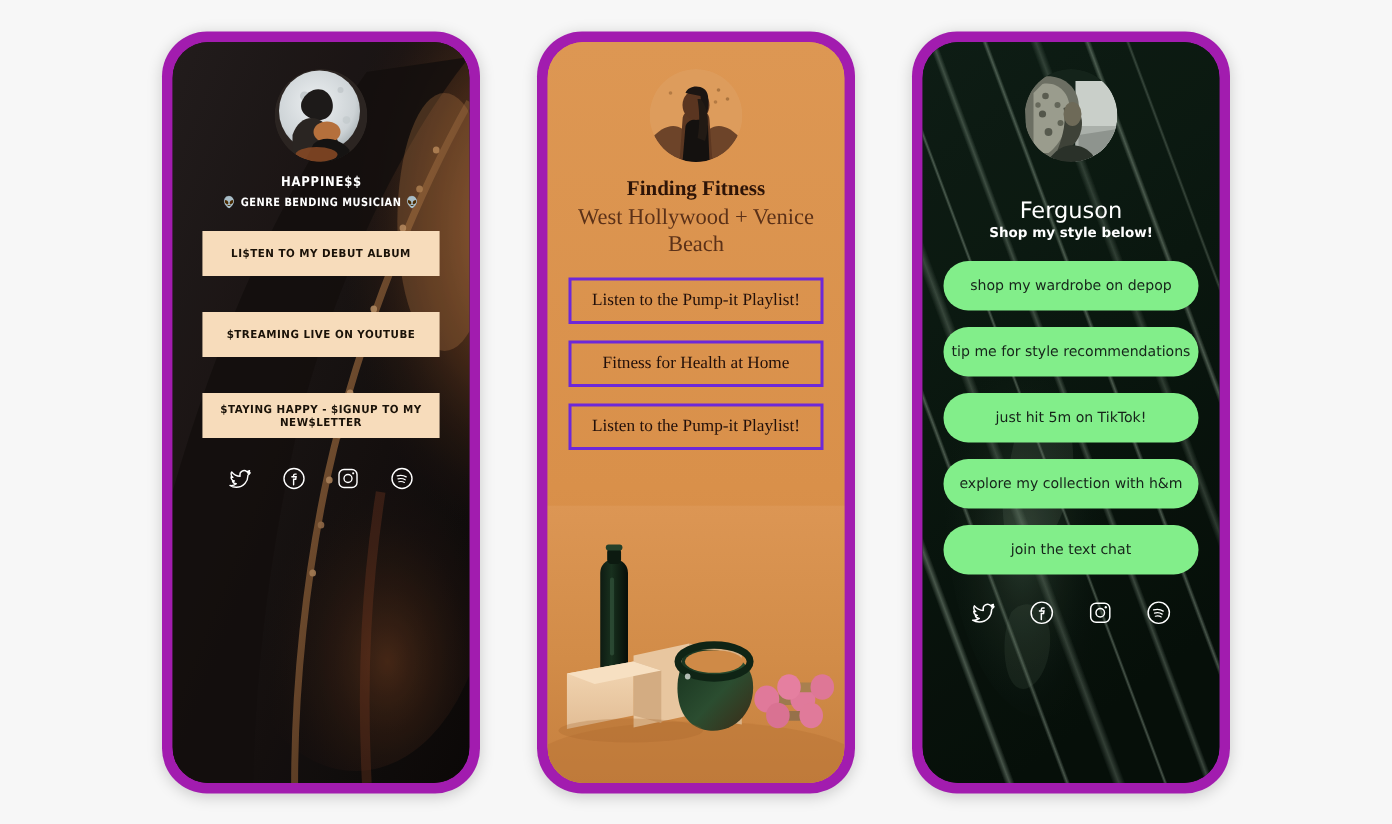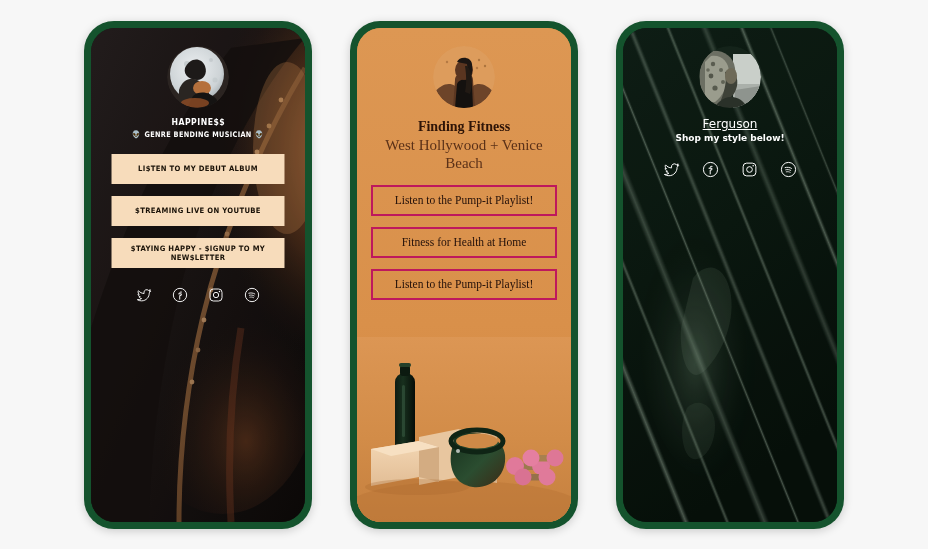--- a/index.html
+++ b/index.html
@@ -15,24 +15,24 @@
     display: flex;
     align-items: center;
     justify-content: center;
     gap: 38px;
     background: #f7f7f7;
   }
 
   
   .phone {
     position: relative;
-    width: 228px;
+    width: 212px;
     height: 508px;
     border-radius: 30px;
-    background: #14532d;
+    background: #a21caf;
     padding: 7px;
     box-shadow: 0 2px 10px rgba(0,0,0,0.18);
     flex: 0 0 auto;
   }
   .screen {
     position: relative;
     width: 100%; height: 100%;
     border-radius: 24px;
     overflow: hidden;
   }
@@ -95,21 +95,21 @@
   .p1 .profile-sub {
     color: #ffffff;
     font-family: "DejaVu Sans", sans-serif;
     font-weight: 700;
     font-size: 7.6px;
     letter-spacing: 0.4px;
     transform: scaleX(0.86);
     display: flex; align-items: center; justify-content: center; gap: 4px;
   }
   .p1 .alien { font-size: 7.5px; filter: saturate(1.4); }
-  .p1 .links { margin-top: 15px; gap: 12px; }
+  .p1 .links { margin-top: 15px; gap: 24px; }
   .p1 .link-btn {
     height: 30px;
     background: #f7dcbb;
     color: #1a1208;
     border-radius: 0;
     font-family: "DejaVu Sans", sans-serif;
     font-weight: 700;
     font-size: 7.4px;
     letter-spacing: 0.35px;
     transform: scaleX(0.93);
@@ -129,43 +129,42 @@
     color: #5b3118;
     font-family: "Liberation Serif", serif;
     font-weight: 400;
     font-size: 15px;
     margin-top: 1px;
   }
   .p2 .links { margin-top: 13px; gap: 11px; }
   .p2 .link-btn {
     height: 31px;
     background: transparent;
-    border: 2px solid #be185d;
+    border: 2px solid #6d28d9;
     color: #23100a;
     font-family: "Liberation Serif", serif;
     font-weight: 400;
     font-size: 11.5px;
   }
   .p2 .hero {
     position: absolute;
     left: 0; right: 0; bottom: 0;
     height: 185px;
     z-index: 1;
   }
   .p2 .hero svg { display: block; width: 100%; height: 100%; }
 
   
   .p3 .screen { background: #0d1a10; }
   .p3 .profile-name {
     color: #ffffff;
     font-family: "DejaVu Sans", sans-serif;
     font-weight: 400;
-    font-size: 12px;
-    margin-top: 10px;
-    text-decoration: underline;
+    font-size: 15px;
+    margin-top: 24px;
   }
   .p3 .profile-sub {
     color: #ffffff;
     font-family: "DejaVu Sans", sans-serif;
     font-weight: 700;
     font-size: 9px;
     margin-top: 2px;
   }
   .p3 .links { margin-top: 12px; gap: 11px; }
   .p3 .link-btn {
@@ -474,20 +473,27 @@
               </g>
               <path d="M26,26 C34,22 40,30 38,40 C36,50 28,56 22,54 C26,44 28,34 26,26 Z" fill="#3e4238"></path>
               <ellipse cx="32" cy="30" rx="6" ry="8" fill="#6e6a58"></ellipse>
               <path d="M20,56 C28,48 40,50 46,58 L46,62 L14,62 Z" fill="#2a3129"></path>
             </g>
           </svg>
         </div>
         <div class="profile-name">Ferguson</div>
         <div class="profile-sub">Shop my style below!</div>
 
+        <div class="links">
+          <div class="link-btn">shop my wardrobe on depop</div>
+          <div class="link-btn">tip me for style recommendations</div>
+          <div class="link-btn">just hit 5m on TikTok!</div>
+          <div class="link-btn">explore my collection with h&amp;m</div>
+          <div class="link-btn">join the text chat</div>
+        </div>
 
         <div class="socials">
           <svg width="17" height="17" viewBox="0 0 24 24">
             <path d="M22 5.9c-.7.3-1.5.5-2.3.6.8-.5 1.5-1.3 1.8-2.3-.8.5-1.6.8-2.6 1A4.1 4.1 0 0 0 12 8.9c0 .3 0 .6.1.9-3.4-.2-6.4-1.8-8.4-4.3-.4.6-.6 1.3-.6 2 0 1.4.7 2.7 1.8 3.4-.7 0-1.3-.2-1.8-.5v.1c0 2 1.4 3.6 3.3 4-.3.1-.7.1-1.1.1-.3 0-.5 0-.8-.1.5 1.6 2 2.8 3.8 2.8A8.2 8.2 0 0 1 2 19c1.8 1.2 4 1.8 6.3 1.8 7.5 0 11.6-6.2 11.6-11.6v-.5c.8-.6 1.5-1.3 2.1-2.2z" fill="none" stroke="#ffffff" stroke-width="1.4" stroke-linejoin="round"></path>
           </svg>
           <svg width="17" height="17" viewBox="0 0 24 24">
             <circle cx="12" cy="12" r="10" fill="none" stroke="#ffffff" stroke-width="1.4"></circle>
             <path d="M14.2 7.6h-1.3c-.9 0-1.3.5-1.3 1.3v1.4h2.5l-.4 2.4h-2.1v5.6" fill="none" stroke="#ffffff" stroke-width="1.4" stroke-linecap="round"></path>
             <path d="M9.3 10.3h2.3" fill="none" stroke="#ffffff" stroke-width="1.4"></path>
           </svg>

